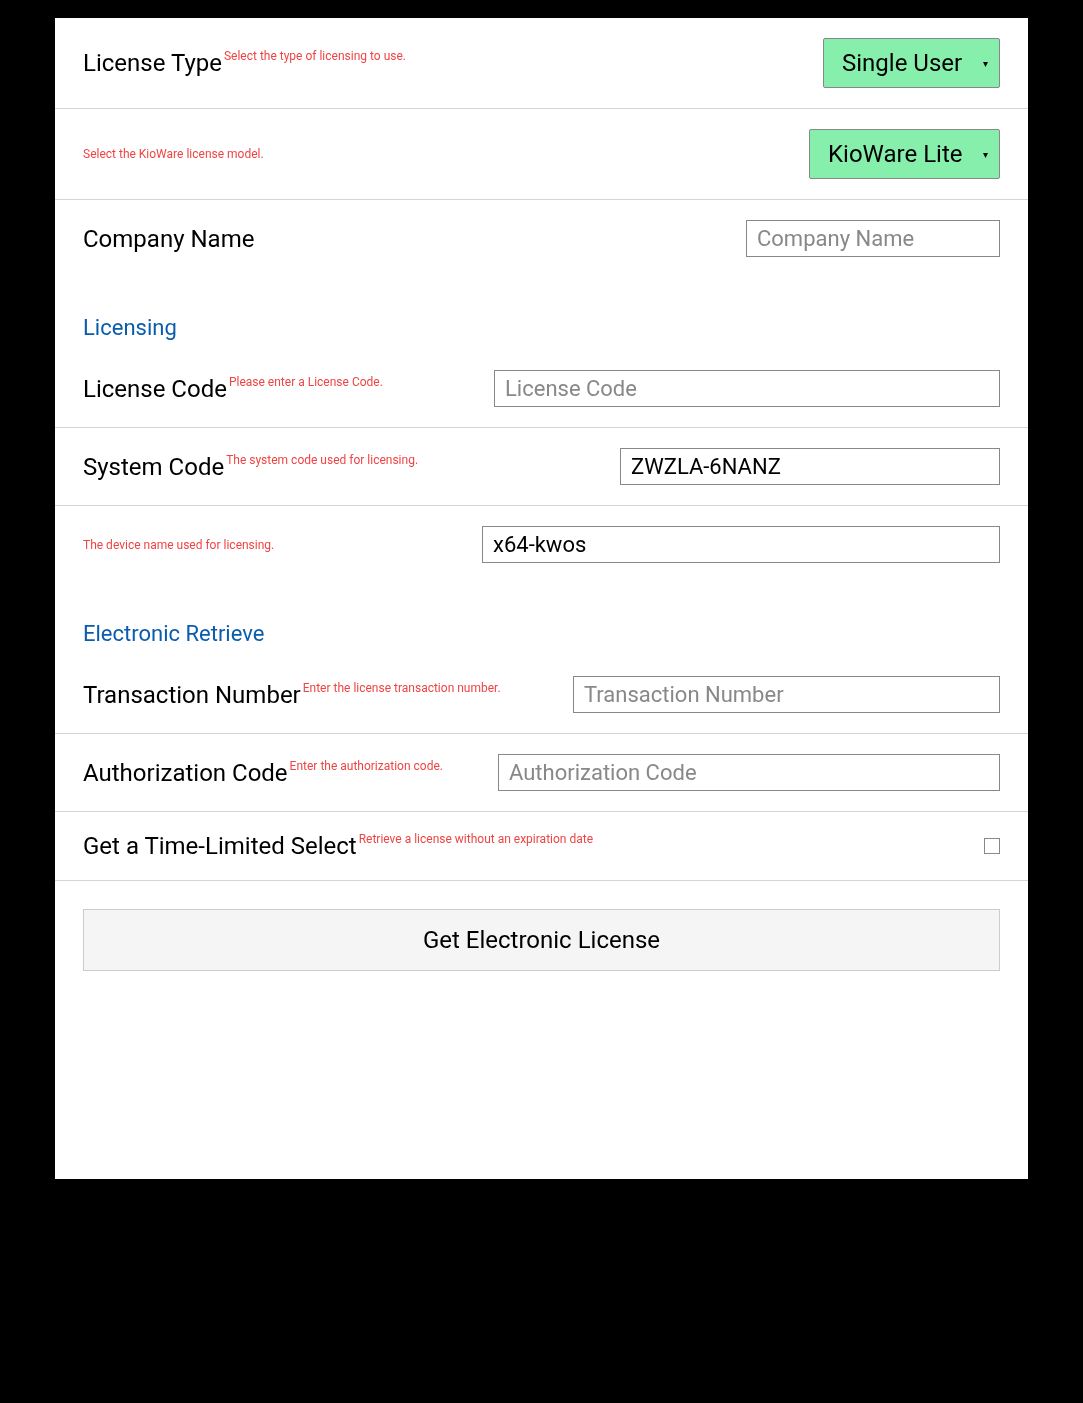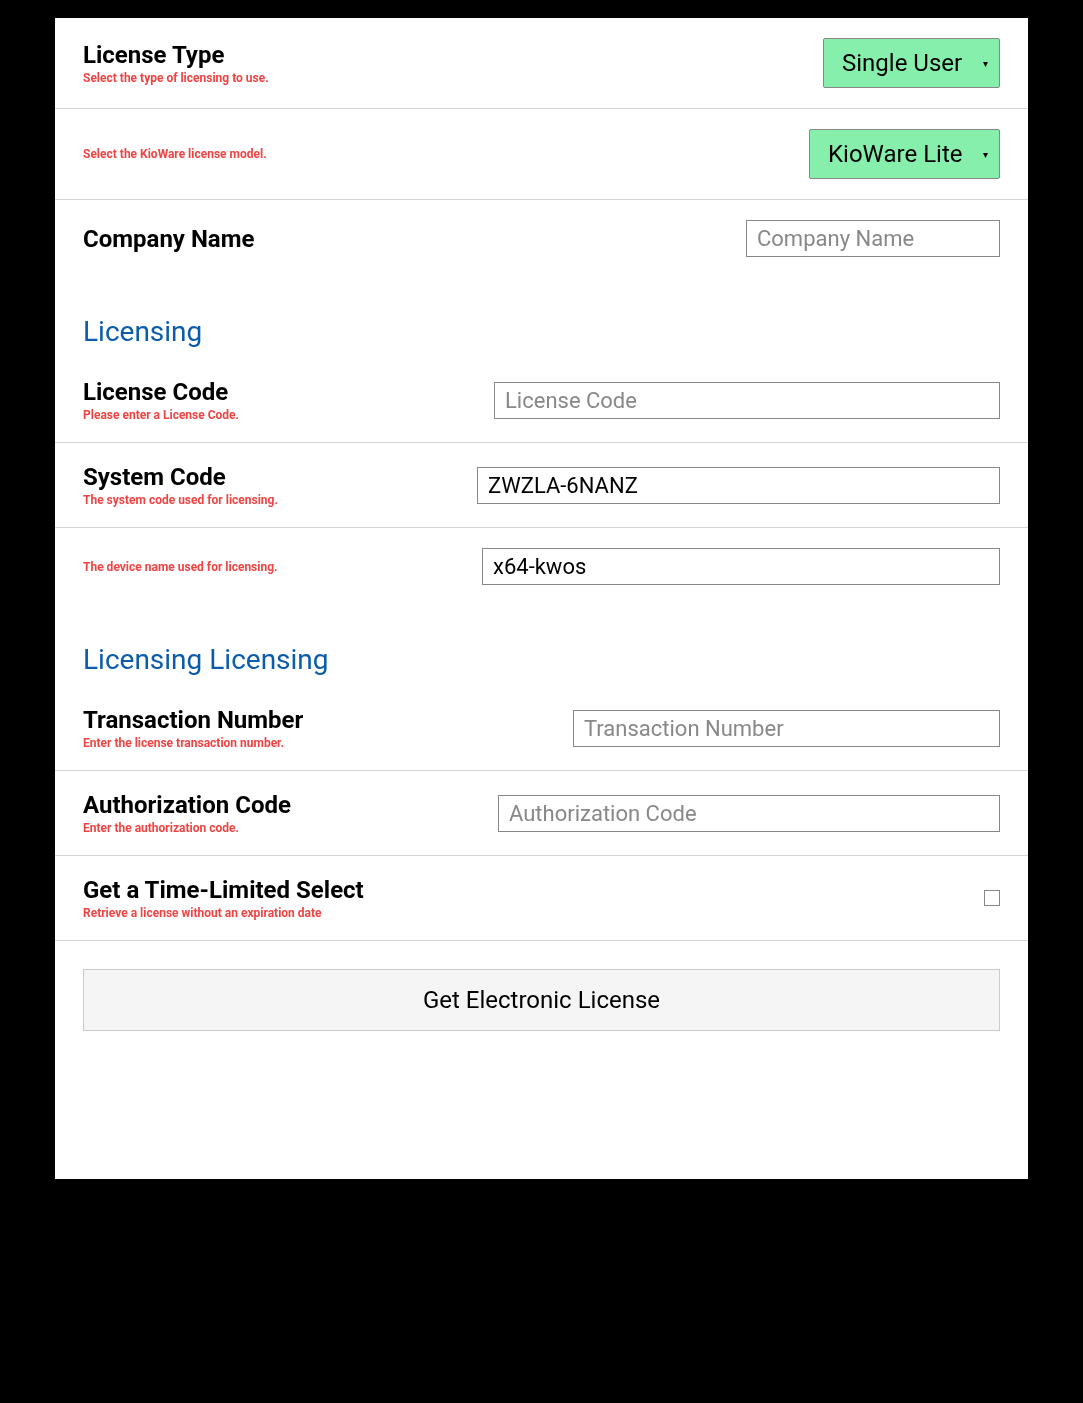--- a/index.html
+++ b/index.html
@@ -24,34 +24,32 @@
       align-items: center;
       justify-content: space-between;
       padding: 20px 28px;
       border-bottom: 1px solid #d5d5d5;
     }
     .row.no-border {
       border-bottom: none;
     }
     .label-block {
       display: flex;
-      flex-direction: column;
       gap: 2px;
-      font-weight: bold;
     }
     .field-title {
       font-size: 24px;
       color: #000;
     }
     .field-desc {
       font-size: 12px;
       color: #ef4444;
     }
     .section-header {
-      font-size: 28px;
+      font-size: 22px;
       color: #0b5cad;
       padding: 38px 28px 10px 28px;
     }
     .select-wrapper {
       position: relative;
       display: inline-block;
     }
     select {
       appearance: none;
       -webkit-appearance: none;
@@ -84,21 +82,21 @@
     input[type="text"]::placeholder {
       color: #888;
     }
     .company-input {
       width: 254px;
     }
     .license-code-input {
       width: 506px;
     }
     .system-code-input {
-      width: 523px;
+      width: 380px;
     }
     .device-name-input {
       width: 518px;
     }
     .transaction-input {
       width: 427px;
     }
     .auth-code-input {
       width: 502px;
     }
@@ -174,21 +172,21 @@
     <input type="text" class="system-code-input" value="ZWZLA-6NANZ" style="">
   </div>
 
   <div class="row no-border">
     <div class="label-block">
       <div class="field-desc">The device name used for licensing.</div>
     </div>
     <input type="text" class="device-name-input" value="x64-kwos" style="">
   </div>
 
-  <div class="section-header">Licensing Licensing</div>
+  <div class="section-header">Electronic Retrieve</div>
 
   <div class="row">
     <div class="label-block">
       <div class="field-title">Transaction Number</div>
       <div class="field-desc">Enter the license transaction number.</div>
     </div>
     <input type="text" class="transaction-input" placeholder="Transaction Number" style="">
   </div>
 
   <div class="row">

